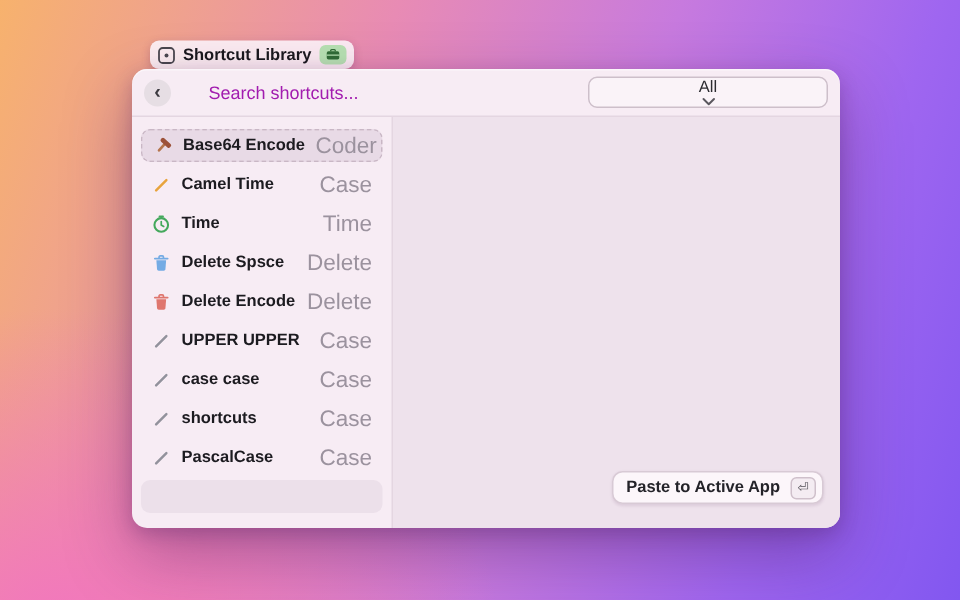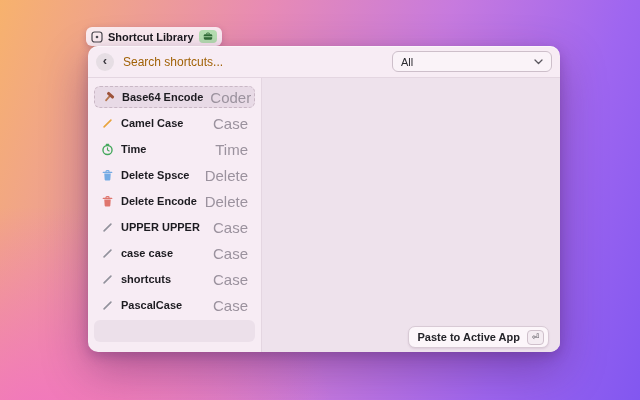--- a/index.html
+++ b/index.html
@@ -7,21 +7,21 @@
   body {
     font-family:"Liberation Sans","DejaVu Sans",sans-serif;
     position:relative;
     background:
       radial-gradient(420px 300px at 6% 104%, #f277bd 0%, rgba(242,119,189,0) 70%),
       linear-gradient(110deg, #f7b26d 0%, #efa18f 16%, #e88bb4 34%, #c77ade 58%, #9f66f0 80%, #8257f0 100%);
   }
 
   
   .pill {
-    position:absolute; left:86px; top:27px; height:19px;
+    position:absolute; left:100px; top:27px; height:19px;
     display:flex; align-items:center; gap:5px; padding:0 5px;
     background:rgba(253,243,248,0.92); border-radius:6px;
     box-shadow:0 2px 6px rgba(90,30,90,0.25);
     font-size:11px; font-weight:700; color:#19181c;
   }
   .pill .app-ic { width:12px; height:12px; display:block; }
   .pill .badge {
     width:18px; height:13px; border-radius:4px; background:#b7e2b2;
     display:flex; align-items:center; justify-content:center;
   }
@@ -38,25 +38,25 @@
   .hdr {
     height:32px; display:flex; align-items:center; padding:0 8px;
     border-bottom:1px solid #e4d6e1;
   }
   .back {
     width:18px; height:18px; border-radius:50%; background:#e6dee4;
     display:flex; align-items:center; justify-content:center;
     color:#3c3a40; font-size:13px; font-weight:700; line-height:1;
     padding-bottom:2px; cursor:default;
   }
-  .search { flex:1; margin-left:9px; font-size:12px; color:#a16207; }
+  .search { flex:1; margin-left:25px; font-size:12px; color:#a21caf; }
   .dropdown {
     width:160px; height:21px; border:1px solid #cdbfca; border-radius:6px;
     background:#faf3f8; display:flex; align-items:center; justify-content:space-between;
-    padding:0 8px; font-size:11px; color:#2c2b30; font-weight:400;
+    padding:0 8px; font-size:11px; color:#2c2b30; font-weight:400;flex-direction:column;
   }
   .dropdown svg { width:9px; height:6px; }
 
   
   .content { display:flex; height:274px; }
   .left {
     width:174px; border-right:1px solid #e4d6e1; padding:8px 6px 0 6px;
     overflow:hidden;
   }
   .row {
@@ -65,21 +65,21 @@
   }
   .row.sel { background:#e8dae6; border:1px dashed #c9b7c5; }
   .row .ic { width:13px; height:13px; flex:0 0 13px; display:block; }
   .row .lbl { font-size:11px; font-weight:700; color:#1c1b20; white-space:nowrap; }
   .row .tag { margin-left:auto; font-size:15px; color:#9b929e; }
   .row.partial { background:#ece0ea; height:22px; }
 
   .right { flex:1; background:#eee2ec; position:relative; }
 
   .paste-btn {
-    position:absolute; right:11px; bottom:4px; height:22px;
+    position:absolute; right:11px; bottom:16px; height:22px;
     background:#fcf6fa; border:1px solid #d8cad5; border-radius:7px;
     display:flex; align-items:center; gap:7px; padding:0 4px 0 9px;
     font-size:11px; font-weight:700; color:#242329;
     box-shadow:0 1px 2px rgba(90,40,90,.12);
   }
   .keycap {
     width:17px; height:15px; border:1px solid #cfc0cb; border-radius:4px;
     background:#f4ecf2; display:flex; align-items:center; justify-content:center;
     font-size:9px; color:#55525a; font-weight:400;
   }
@@ -126,21 +126,21 @@
               <rect x="3" y="2.3" width="10" height="3.8" rx="1.5" fill="#9c523a"></rect>
             </g>
           </svg>
     <span class="lbl">Base64 Encode</span>
     <span class="tag">Coder</span>
   </div>
         <div class="row">
     <svg class="ic" viewBox="0 0 16 16">
             <line x1="3.8" y1="12.2" x2="12.2" y2="3.8" stroke="#e8a33c" stroke-width="2" stroke-linecap="round"></line>
           </svg>
-    <span class="lbl">Camel Case</span>
+    <span class="lbl">Camel Time</span>
     <span class="tag">Case</span>
   </div>
         <div class="row">
     <svg class="ic" viewBox="0 0 16 16">
             <circle cx="8" cy="8.6" r="5.6" fill="none" stroke="#44a85c" stroke-width="1.7"></circle>
             <path d="M8 5.8v2.8l2 1.2" fill="none" stroke="#44a85c" stroke-width="1.4" stroke-linecap="round"></path>
             <line x1="6.6" y1="1.6" x2="9.4" y2="1.6" stroke="#44a85c" stroke-width="1.6" stroke-linecap="round"></line>
           </svg>
     <span class="lbl">Time</span>
     <span class="tag">Time</span>

